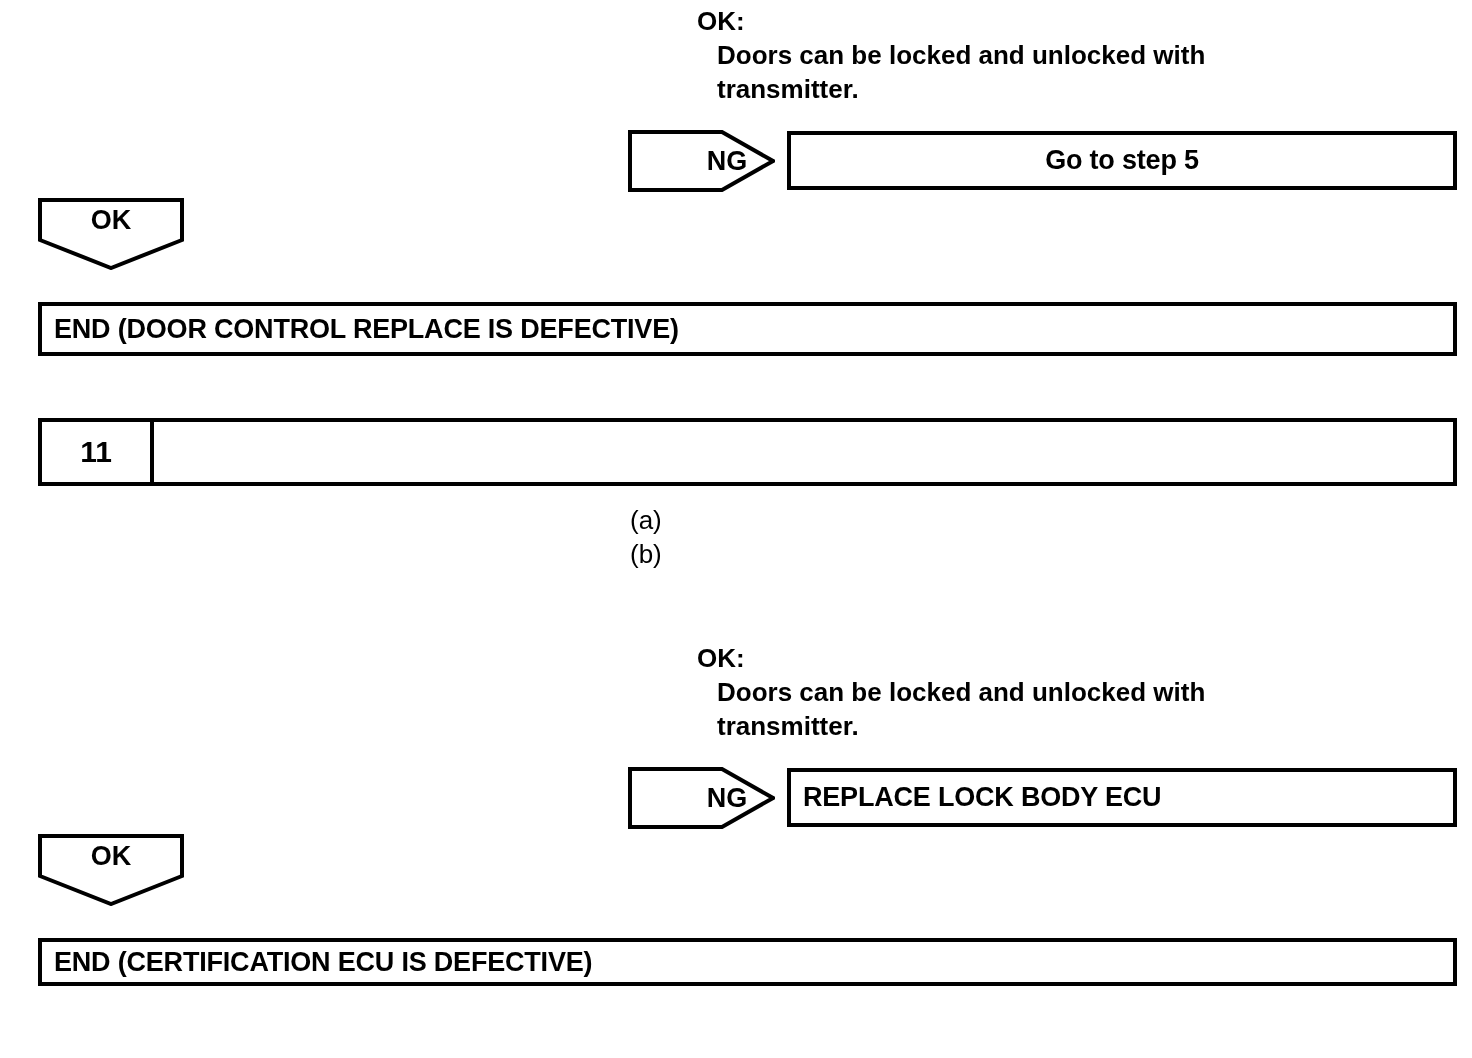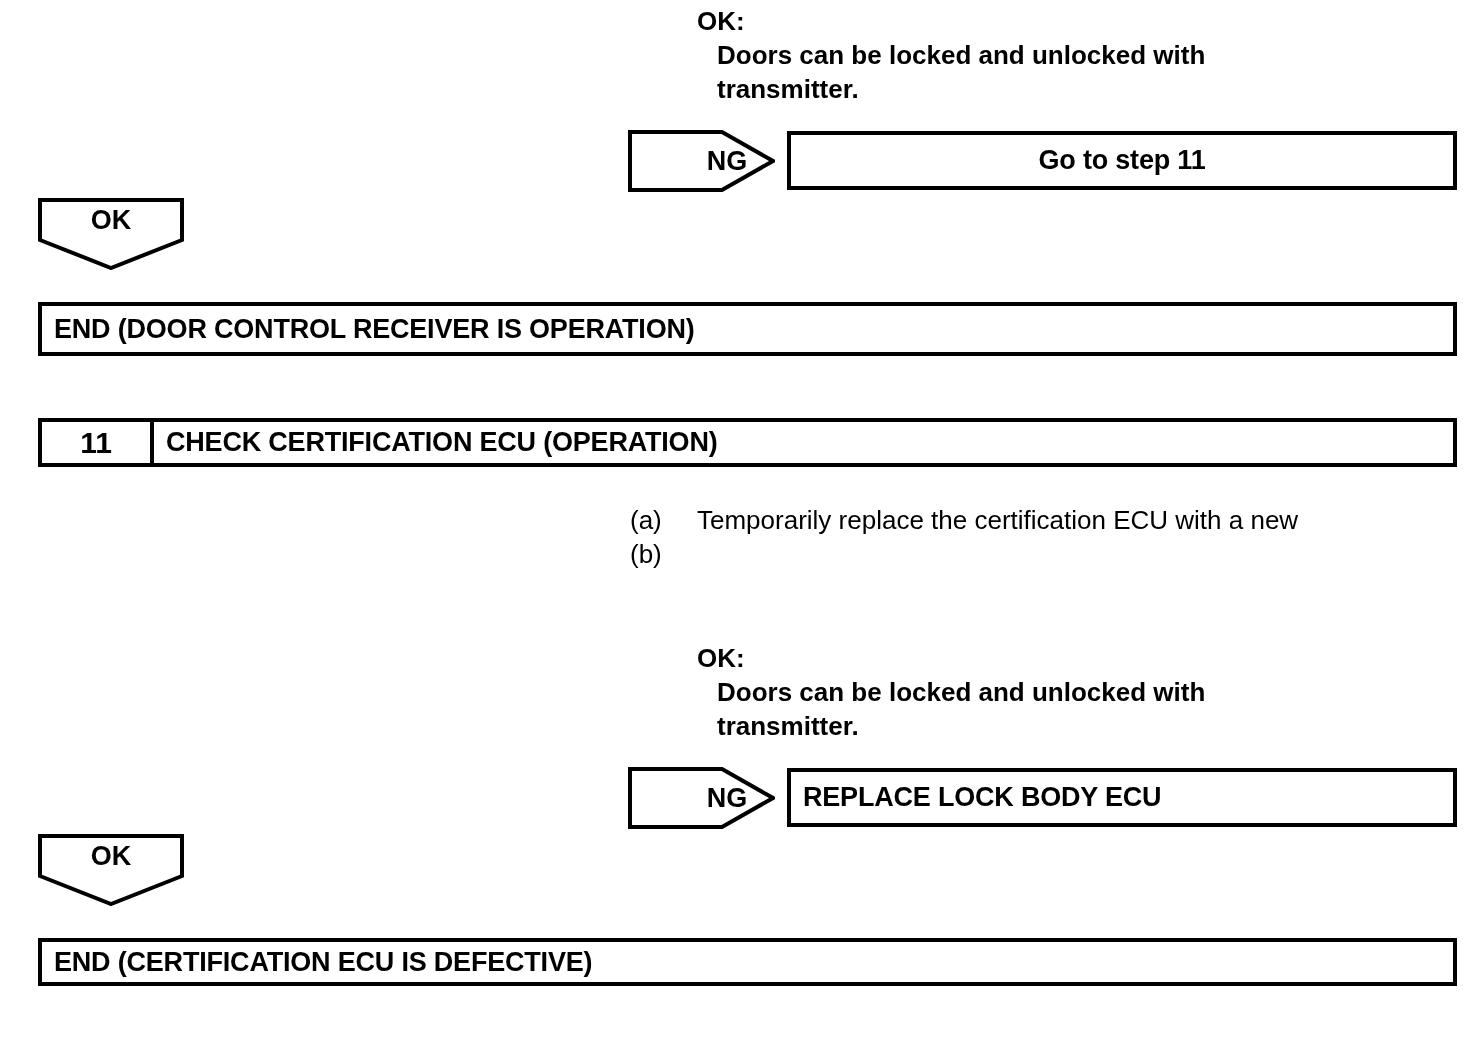--- a/index.html
+++ b/index.html
@@ -131,44 +131,42 @@
 </div>
 
 <div class="abs ng-shape" style="left:628px; top:130px;">
   <svg width="147" height="62" viewBox="0 0 147 62">
     <polygon points="2,2 94,2 145,31 94,60 2,60" fill="#ffffff" stroke="#000000" stroke-width="4" stroke-linejoin="miter"></polygon>
   </svg>
   <div class="ng-label">NG</div>
 </div>
 
 <div class="abs box center" style="left:787px; top:131px; width:670px; height:59px;">
-  <span class="box-text">Go to step 11</span>
+  <span class="box-text">Go to step 5</span>
 </div>
 
 <div class="abs ok-shape" style="left:38px; top:198px;">
   <svg width="146" height="72" viewBox="0 0 146 72">
     <polygon points="2,2 144,2 144,42 73,70 2,42" fill="#ffffff" stroke="#000000" stroke-width="4" stroke-linejoin="miter"></polygon>
   </svg>
   <div class="ok-label">OK</div>
 </div>
 
 <div class="abs box left" style="left:38px; top:302px; width:1419px; height:54px;">
-  <span class="box-text">END (DOOR CONTROL RECEIVER IS OPERATION)</span>
-</div>
-
-<div class="abs step-header" style="left:38px; top:418px; width:1419px; height:49px;">
+  <span class="box-text">END (DOOR CONTROL REPLACE IS DEFECTIVE)</span>
+</div>
+
+<div class="abs step-header" style="left:38px; top:418px; width:1419px; height:68px;">
   <div class="step-num">11</div>
-  <div class="step-title">CHECK CERTIFICATION ECU (OPERATION)</div>
 </div>
 
 <div class="abs" style="left:630px; top:503px;">
   <div class="proc-row">
     <div class="proc-marker">(a)</div>
     <div>
-      <div class="proc-body">Temporarily replace the certification ECU with a new</div>
     </div>
   </div>
   <div class="proc-row">
     <div class="proc-marker">(b)</div>
     <div>
     </div>
   </div>
 </div>
 
 <div class="abs txt bold" style="left:697px; top:641px;">

